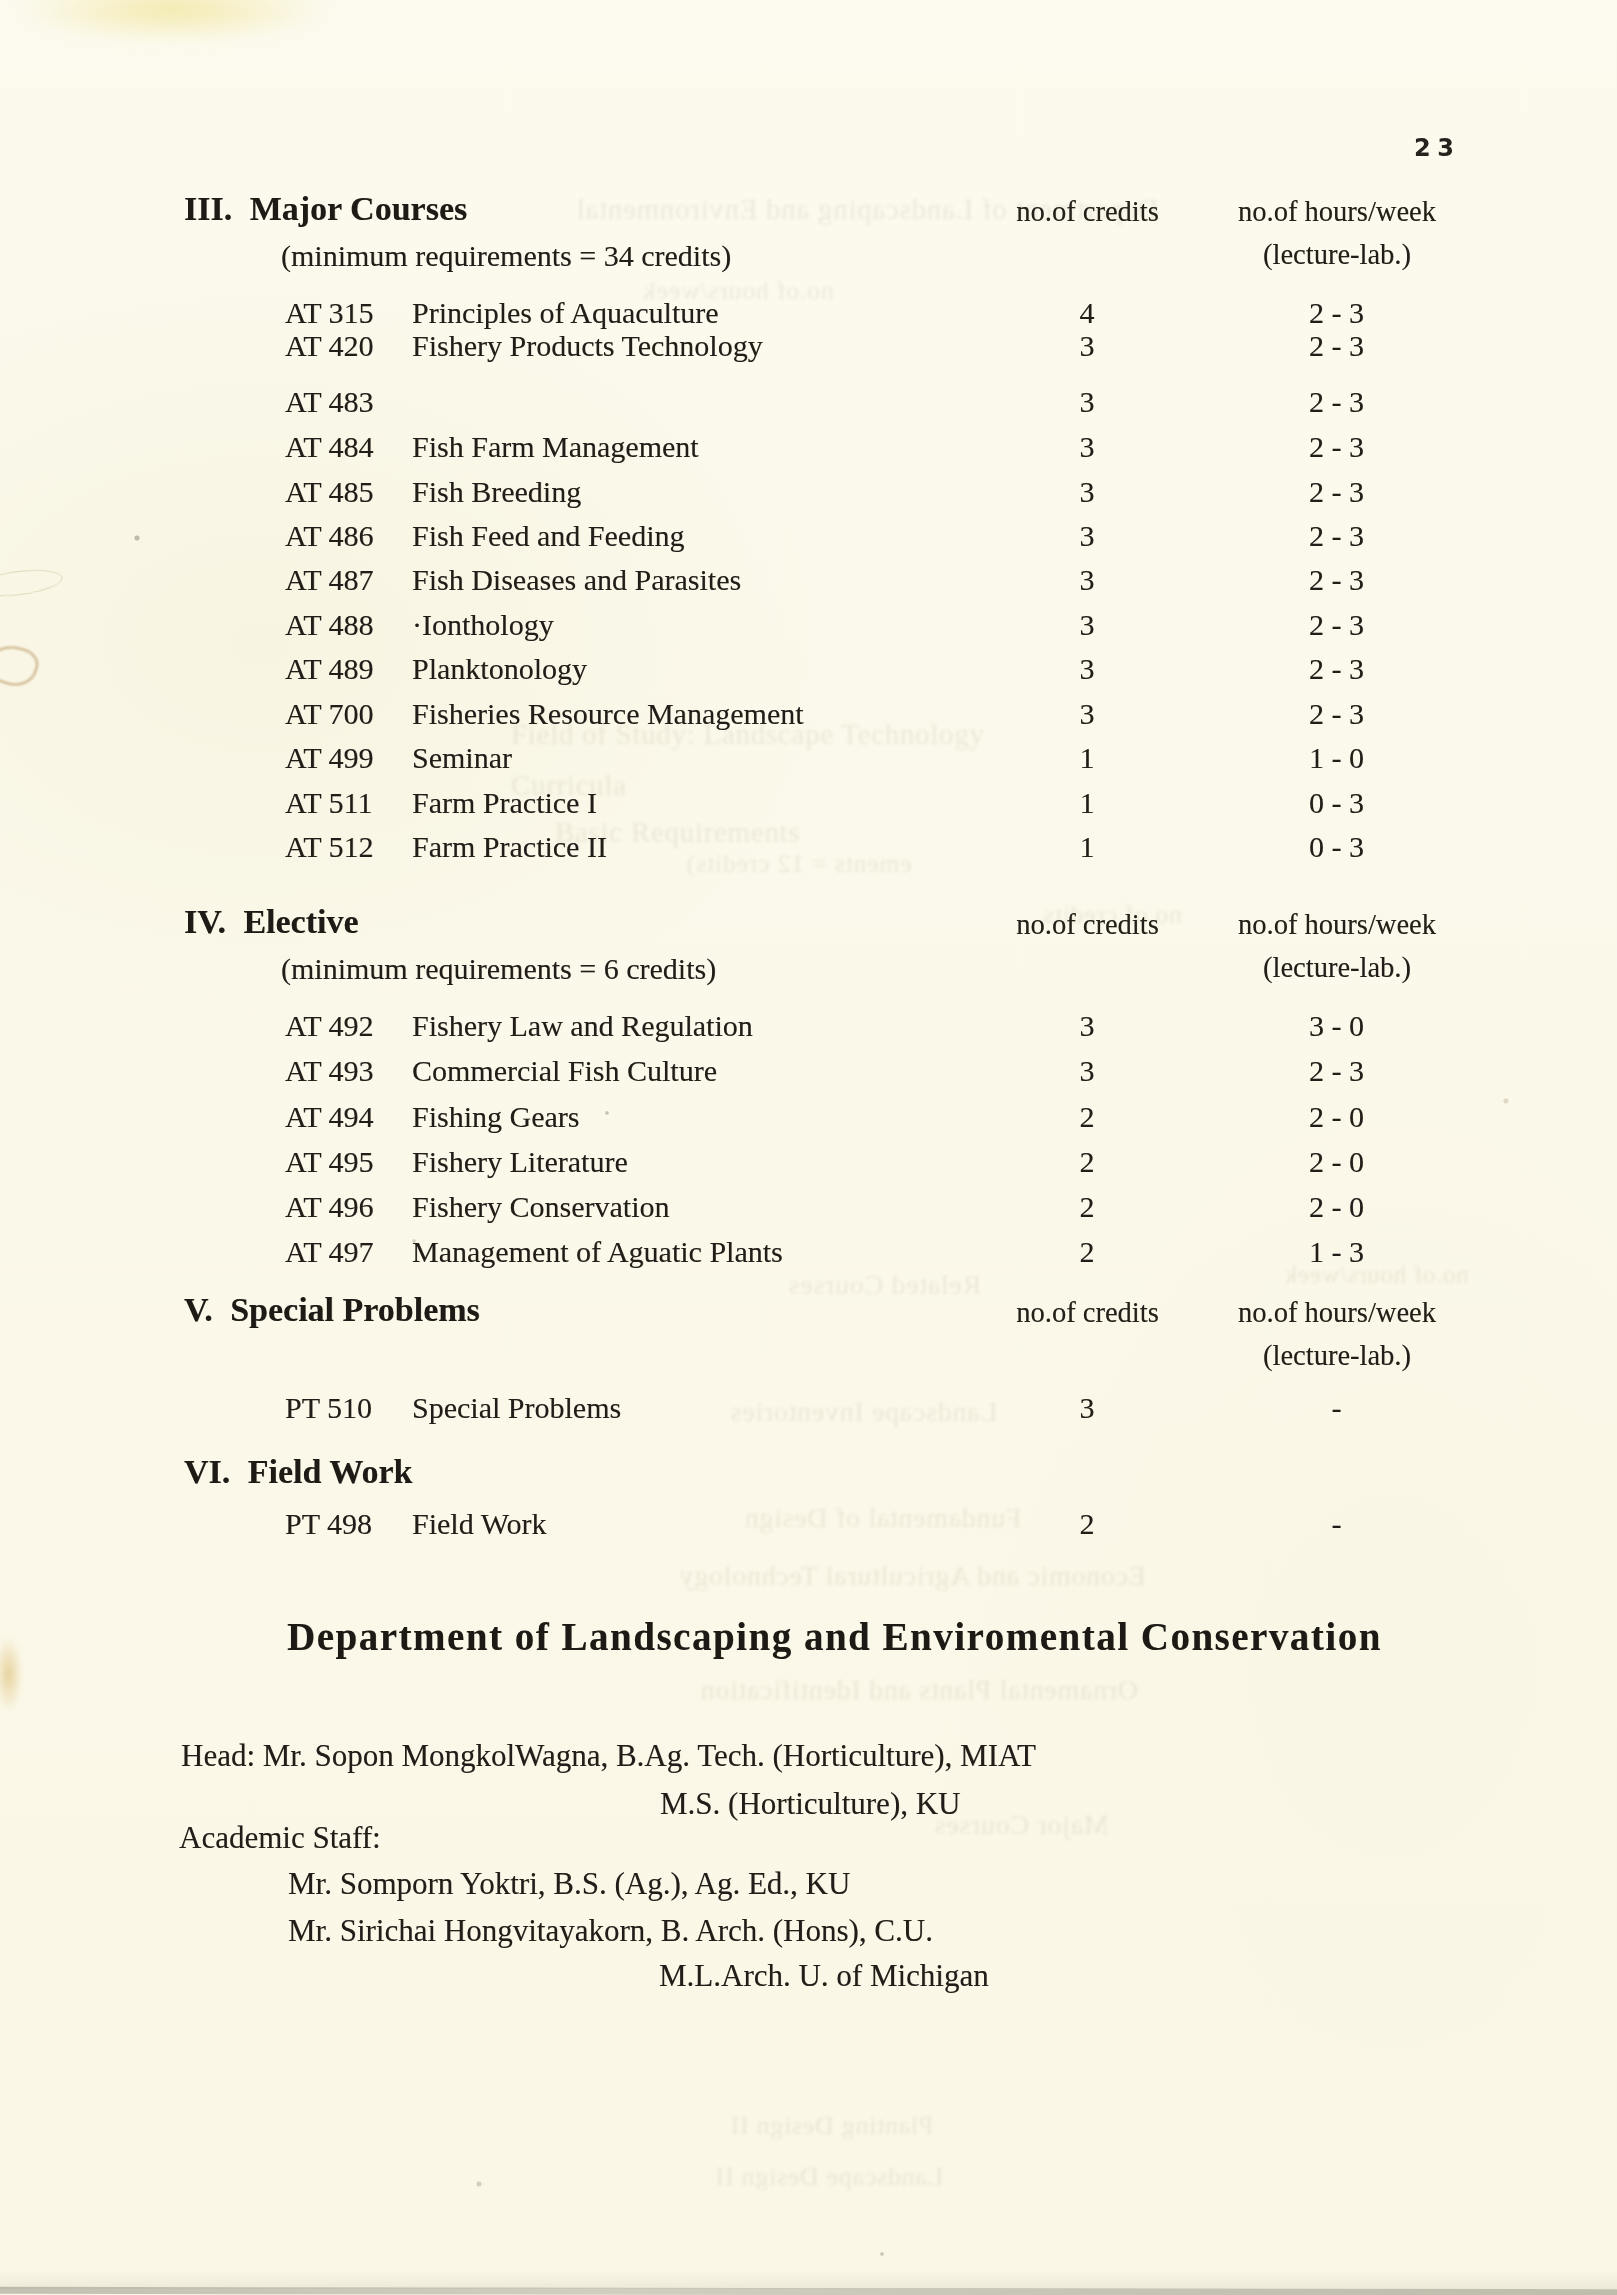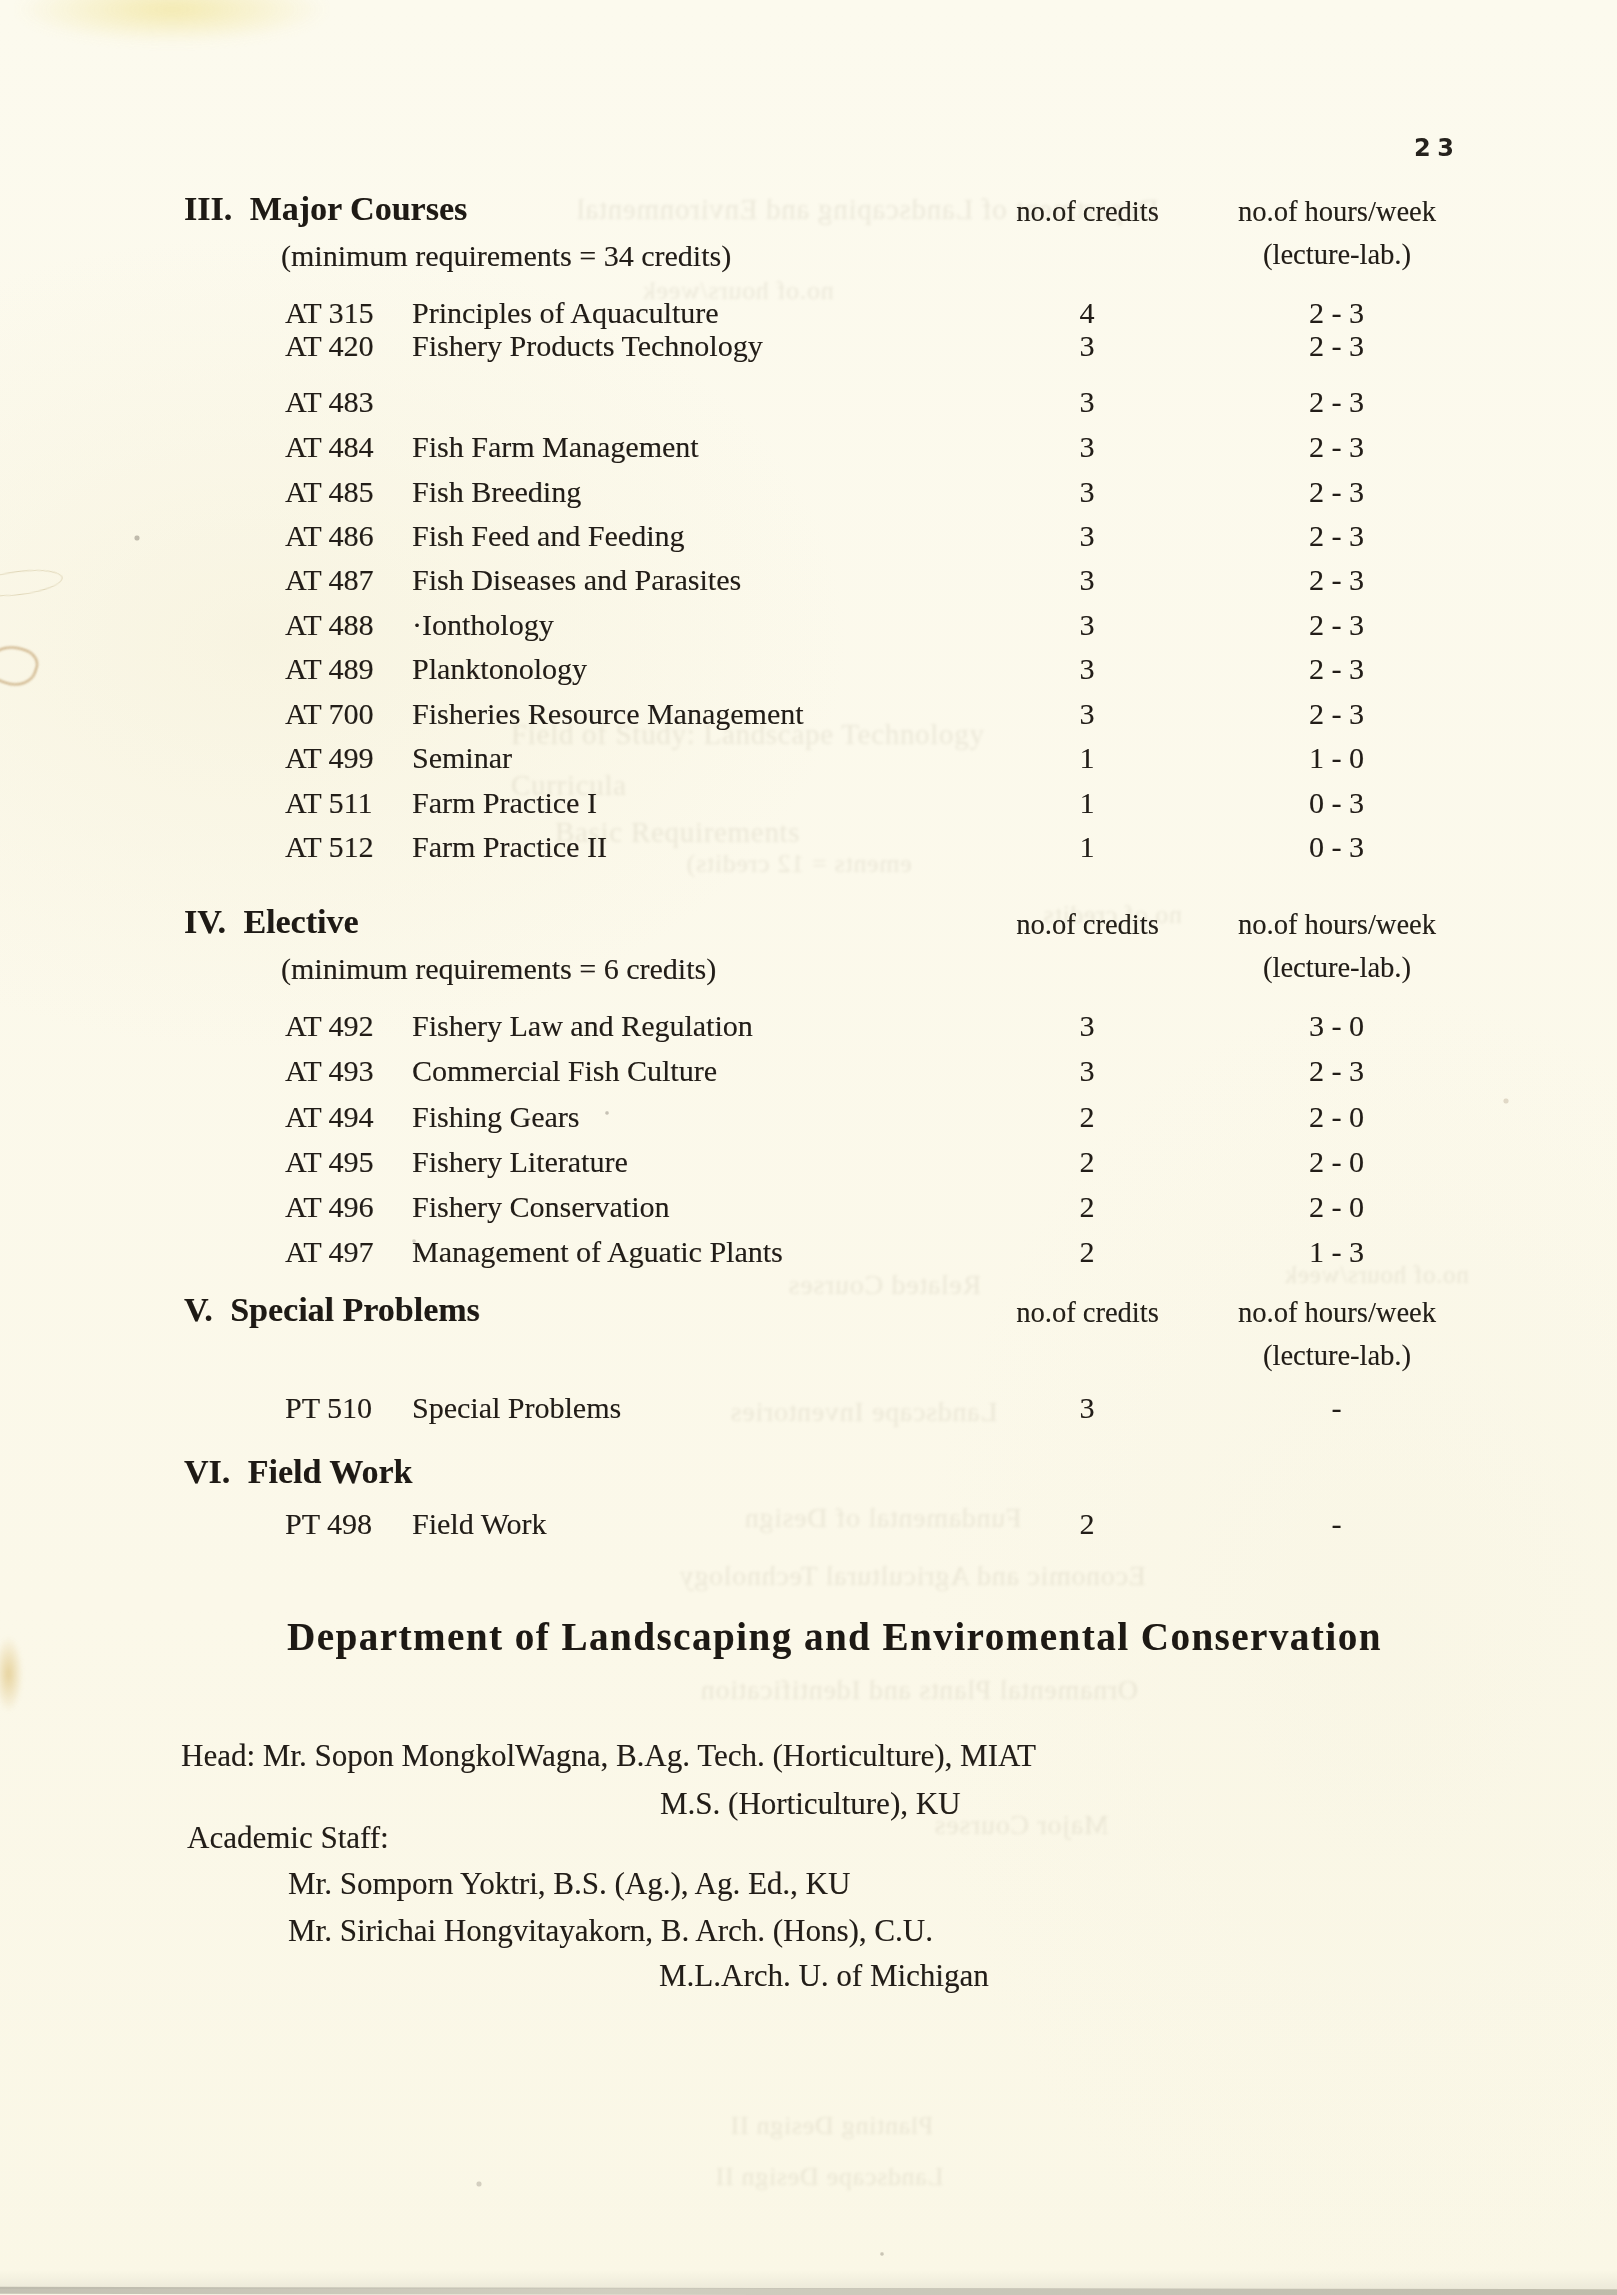--- a/index.html
+++ b/index.html
@@ -50,21 +50,21 @@
   .c-credits{left:1014px;width:146px;text-align:center;}
   .c-hours{left:1227px;width:219px;text-align:center;}
   
   .dept{
     position:absolute;left:51px;right:0;top:1614px;text-align:center;
     font-size:39px;font-weight:700;letter-spacing:1.5px;white-space:nowrap;color:#1d1914;
   }
   .staffline{position:absolute;font-size:31px;line-height:36px;white-space:nowrap;}
   .l-head{left:181px;top:1738px;}
   .l-ms{left:660px;top:1786px;}
-  .l-stafflabel{left:179px;top:1820px;margin-left:8px;}
+  .l-stafflabel{left:179px;top:1820px;}
   .l-staff1{left:288px;top:1866px;}
   .l-staff2{left:288px;top:1913px;}
   .l-mlarch{left:659px;top:1958px;}
   
   .ghost{
     position:absolute;color:#90876c;opacity:.15;filter:blur(1.5px);
     white-space:nowrap;letter-spacing:0.7px;line-height:1.1;
   }
   .ghost.mir{transform:scaleX(-1);}
   .corner-yellow{

